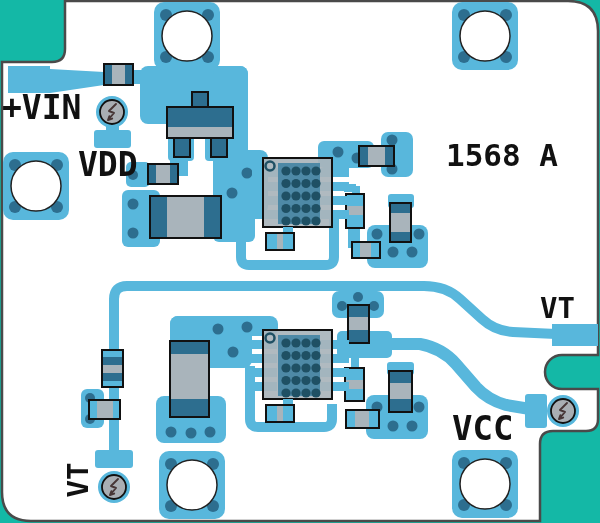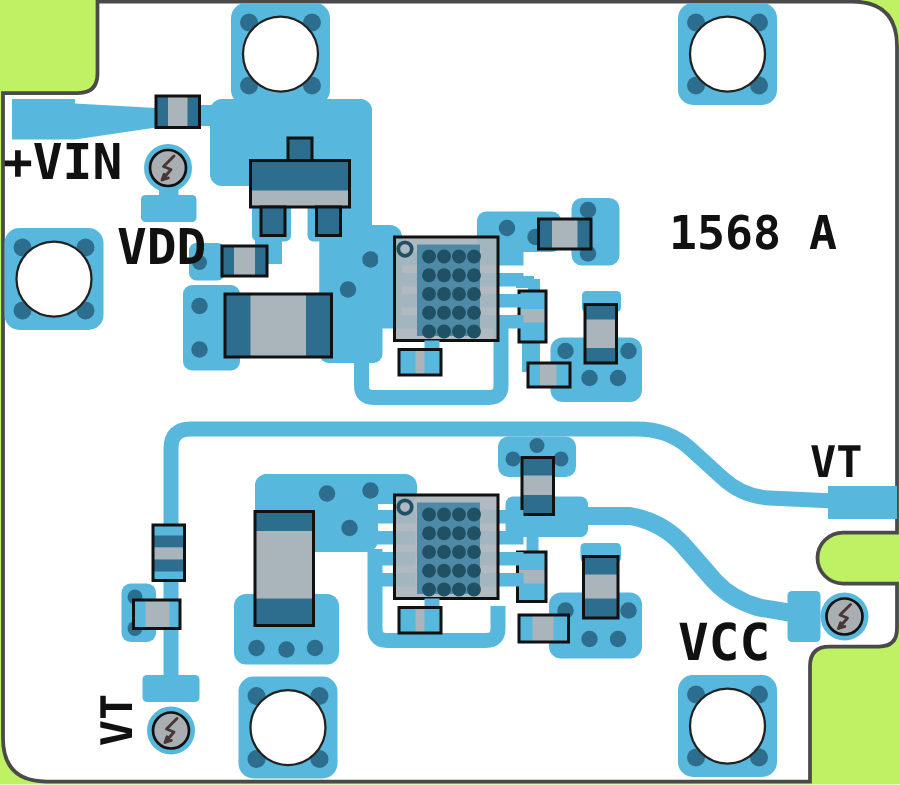--- a/index.html
+++ b/index.html
@@ -1,16 +1,16 @@
 <!DOCTYPE html>
 <html><head>
 <meta charset="utf-8">
 <style>
   html,body{margin:0;padding:0;background:#fff;}
-  .stage{position:relative;width:600px;height:523px;background:#bef264;overflow:hidden;}
+  .stage{position:relative;width:600px;height:523px;background:#14b8a6;overflow:hidden;}
   svg{display:block;}
   .cu{fill:#58B7DC;}
   .dk{fill:#2D6E8F;}
   .gr{fill:#A9B4BB;}
   .pad{fill:#4E89A6;}
   .via{fill:#1F5064;}
   .oln{fill:none;stroke:#111111;stroke-width:2;}
   .board{fill:#FFFFFF;stroke:#4A4A4A;stroke-width:2.5;}
   .hole{fill:#FFFFFF;stroke:#222222;stroke-width:1.5;}
   .tpin{fill:#A9AEB3;stroke:#111111;stroke-width:1.8;}

